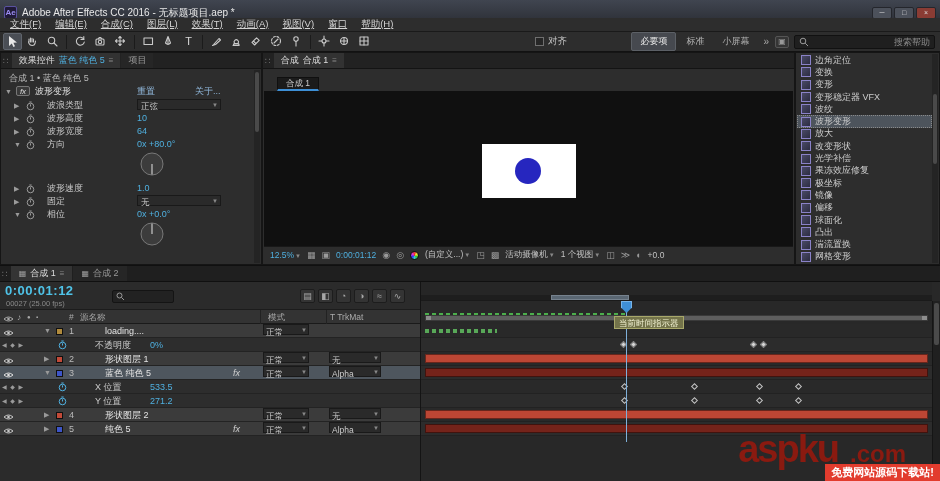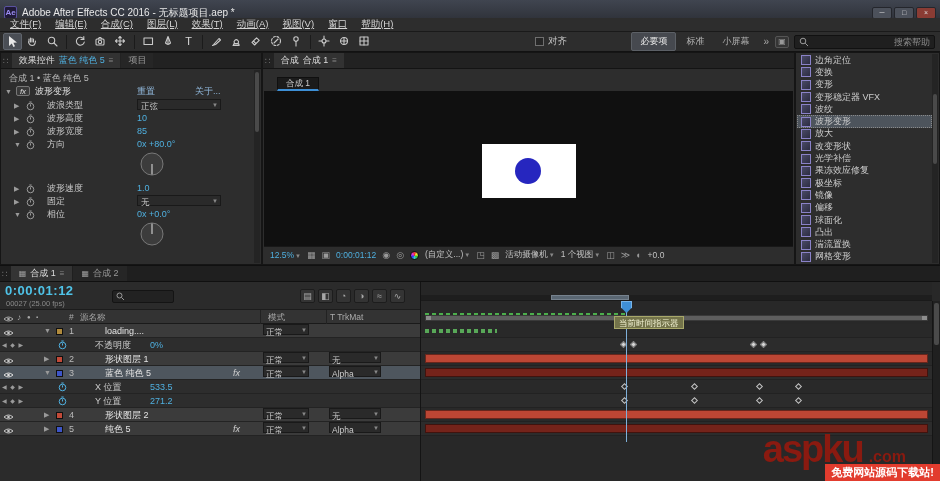--- a/index.html
+++ b/index.html
@@ -146,21 +146,21 @@
   .kf-open{background:#2d2d2d;border:1px solid #c2c2c2;}
   .cti-line{position:absolute;top:31px;left:205px;width:1px;height:129px;background:#7fb0da;z-index:10;}
   .cti-head{position:absolute;top:19px;left:200px;width:11px;height:12px;background:#3f8fd6;border:1px solid #78b4e8;clip-path:polygon(0 0,100% 0,100% 55%,50% 100%,0 55%);z-index:11;}
   .cti-tooltip{position:absolute;top:34px;left:193px;height:13px;padding:1px 4px;background:#73734a;border:1px solid #a8a86a;color:#f2f2d2;font-size:8.5px;line-height:10px;white-space:nowrap;z-index:20;}
   .tr-vscroll{position:absolute;right:0;top:19px;bottom:0;width:8px;background:#202020;border-left:1px solid #151515;}
   .tr-vscroll .handle{position:absolute;top:2px;left:1px;width:5px;height:42px;background:#4a4a4a;border-radius:2px;}
 
   
   .watermark{position:absolute;right:34px;bottom:13px;z-index:50;font-weight:bold;color:#8a1a10;letter-spacing:-2px;line-height:1;}
   .wm-brand{font-size:38px;margin-top:21px;}
-  .wm-tld{font-size:16px;letter-spacing:0;margin-left:6px;}
+  .wm-tld{font-size:24px;letter-spacing:0;margin-left:12px;}
   .wm-banner{position:absolute;right:0;bottom:0;z-index:51;height:17px;background:#e23c2e;color:#fff;font-size:11px;font-weight:bold;line-height:17px;padding:0 6px;}
 </style>
 </head>
 <body>
 
 <div class="app">
 
   <div class="titlebar">
     <div class="ae-badge">Ae</div>
     <div class="title-text">Adobe After Effects CC 2016 - 无标题项目.aep *</div>
@@ -350,21 +350,21 @@
         <span class="e-label">波形高度</span>
         <span class="e-value cyan">10</span>
       </div>
       <div class="erow" style="top:72px">
         <span class="e-twirl">▶</span>
         <span class="e-clock"><svg width="9" height="10">
               <circle cx="4.5" cy="5.5" r="3.3" stroke="#9a9a9a" fill="none"></circle>
               <path d="M4.5 5.5 V3.3 M3.3 1 h2.4" stroke="#9a9a9a"></path>
             </svg></span>
         <span class="e-label">波形宽度</span>
-        <span class="e-value cyan">85</span>
+        <span class="e-value cyan">64</span>
       </div>
       <div class="erow" style="top:85px">
         <span class="e-twirl">▼</span>
         <span class="e-clock"><svg width="9" height="10">
               <circle cx="4.5" cy="5.5" r="3.3" stroke="#9a9a9a" fill="none"></circle>
               <path d="M4.5 5.5 V3.3 M3.3 1 h2.4" stroke="#9a9a9a"></path>
             </svg></span>
         <span class="e-label">方向</span>
         <span class="e-value cyan">0x +80.0°</span>
       </div>

